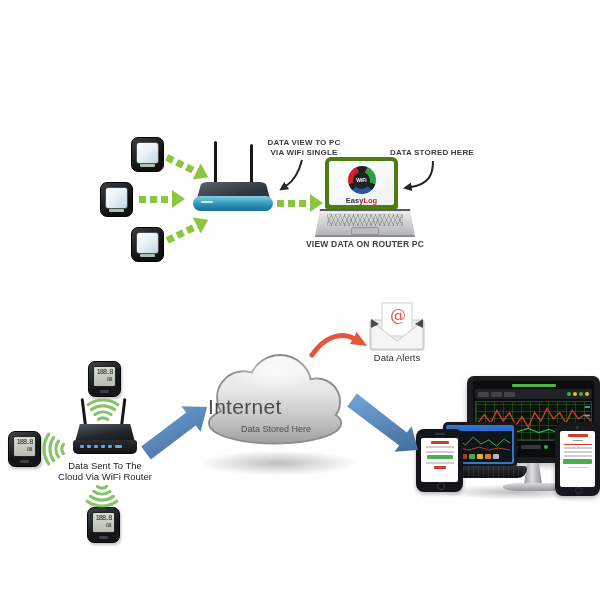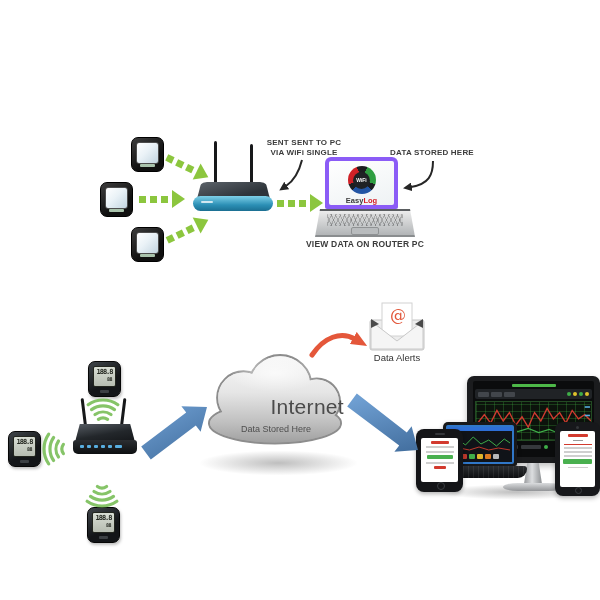--- a/index.html
+++ b/index.html
@@ -3,21 +3,21 @@
 <meta charset="utf-8">
 <style>
   html,body{margin:0;padding:0;background:#fff;}
   #stage{position:relative;width:600px;height:600px;background:#fff;overflow:hidden;
          font-family:"Liberation Sans",sans-serif;}
   .abs{position:absolute;}
 
   
   .lbl-bold{font-size:8px;font-weight:bold;color:#3c3c3c;letter-spacing:.2px;text-align:center;line-height:9.5px;}
   .lbl-reg{font-size:9.5px;color:#1f1f1f;text-align:center;line-height:11px;}
-  .internet{font-size:21px;color:#4b4b4b;text-align:right;letter-spacing:.3px;}
+  .internet{font-size:21px;color:#4b4b4b;text-align:left;letter-spacing:.3px;}
   .cloud-sub{font-size:9px;color:#4f4f4f;text-align:center;}
 
   
   .sensor-top{width:31px;height:33px;background:linear-gradient(145deg,#3e3e3e,#101010 65%);
               border:1px solid #000;border-radius:7px;}
   .sensor-top .scr{position:absolute;left:4px;top:4px;right:4px;height:20px;
               background:linear-gradient(135deg,#ffffff 0%,#eaf2f7 45%,#c3d5e0 100%);
               border-radius:3px;border:1px solid #4d4d4d;}
   .sensor-top .strip{position:absolute;left:8px;bottom:4px;width:15px;height:3px;background:#a9c3ac;border-radius:1px;}
 
@@ -27,21 +27,21 @@
   .ghead{width:0;height:0;border-left:13px solid #8cc63e;border-top:9px solid transparent;border-bottom:9px solid transparent;}
 
   
   .antA{background:#17181a;border-radius:2px;}
   .router-top-slab{background:linear-gradient(165deg,#5d646b,#2e343a 70%);
       clip-path:polygon(6% 0,94% 0,100% 100%,0 100%);border-radius:10px 10px 2px 2px;}
   .router-top-base{background:linear-gradient(180deg,#7ed0e8,#2b8fb5 60%,#1b6f92);border-radius:8px;}
   .router-top-base .dots{position:absolute;left:8px;top:5px;width:12px;height:2px;background:rgba(255,255,255,.75);border-radius:1px;}
 
   
-  .lapA-frame{background:#8b5cf6;border-radius:6px 6px 2px 2px;}
+  .lapA-frame{background:#4d7c0f;border-radius:6px 6px 2px 2px;}
   .lapA-screen{position:absolute;left:4px;top:4px;right:4px;bottom:4px;
       background:linear-gradient(160deg,#ffffff,#eef2f4);border-radius:2px;overflow:hidden;}
   .ring{position:absolute;left:50%;top:5px;width:28px;height:28px;margin-left:-14px;border-radius:50%;
       background:conic-gradient(#1c1e20 0 6%,#2f9e41 6% 30%,#1c1e20 30% 38%,#2355a4 38% 62%,#1c1e20 62% 70%,#cf2127 70% 94%,#1c1e20 94% 100%);}
   .ring .core{position:absolute;left:50%;top:50%;width:17px;height:17px;margin:-8.5px 0 0 -8.5px;border-radius:50%;
       background:#202225;color:#fff;font-size:5px;font-weight:bold;text-align:center;line-height:17px;}
   .brand{position:absolute;left:0;right:0;top:35px;text-align:center;font-size:7.5px;font-weight:bold;}
   .brand .b1{color:#3a3a3a;} .brand .b2{color:#d51f26;}
   .lapA-body{background:linear-gradient(#ececec,#b2b5b7);clip-path:polygon(5% 0,95% 0,100% 100%,0 100%);
       border-top:2px solid #5a5d60;border-bottom:2px solid #8a8d8f;}
@@ -49,21 +49,21 @@
       background:repeating-linear-gradient(115deg,rgba(60,60,60,.28) 0 1px,transparent 1px 4px),
                  repeating-linear-gradient(65deg,rgba(60,60,60,.28) 0 1px,transparent 1px 4px),
                  linear-gradient(#dadada,#c2c5c7);}
   .padA{margin:1px auto 0;width:26px;height:6px;background:#b9bcbe;border:1px solid #8f9294;border-radius:2px;}
 
   
   .sensor-lcd{width:31px;height:34px;background:linear-gradient(150deg,#40454a,#131518 60%);
       border:1px solid #060606;border-radius:7px;box-shadow:1px 2px 3px rgba(0,0,0,.25);}
   .sensor-lcd .lcd{position:absolute;left:4px;top:4px;right:4px;height:19px;
       background:linear-gradient(180deg,#d9ded5,#b6bcb1);border:1px solid #23261f;border-radius:2px;
-      font-family:"DejaVu Sans Mono",monospace;font-weight:bold;color:#22261f;text-align:center;}
+      font-family:"DejaVu Sans Mono",monospace;font-weight:normal;color:#22261f;text-align:center;}
   .lcd .main{display:block;font-size:7px;line-height:10px;letter-spacing:-1px;}
   .lcd .sub{display:block;font-size:5px;line-height:5px;text-align:right;padding-right:3px;letter-spacing:-.5px;}
   .sensor-lcd .btn{position:absolute;left:50%;bottom:3px;width:9px;height:3px;margin-left:-4.5px;background:#3c4044;border-radius:1px;}
 
   
   .routerB-top{background:linear-gradient(170deg,#565c63,#23272b 55%,#15171a);
       clip-path:polygon(8% 0,92% 0,100% 100%,0 100%);border-radius:3px;}
   .routerB-front{background:linear-gradient(#2b2e32,#0d0f11);border-radius:3px 3px 5px 5px;}
   .ledrow{position:absolute;left:7px;top:5px;display:flex;gap:3px;}
   .led{width:4px;height:3px;background:#58aee0;border-radius:1px;}
@@ -159,21 +159,21 @@
   </div>
 
   <div class="abs antA" style="left:214px;top:141px;width:3px;height:46px;"></div>
   <div class="abs antA" style="left:250px;top:144px;width:3px;height:43px;"></div>
   <div class="abs router-top-slab" style="left:197px;top:182px;width:73px;height:17px;"></div>
   <div class="abs router-top-base" style="left:193px;top:196px;width:80px;height:15px;">
     <div class="dots"></div>
   </div>
 
   <div class="abs lbl-bold" style="left:245px;top:138px;width:118px;">
-    <div>SENT SENT TO PC</div>
+    <div>DATA VIEW TO PC</div>
       <div>VIA WiFi SINGLE</div>
   </div>
   <div class="abs lbl-bold" style="left:386px;top:148px;width:92px;">DATA STORED HERE</div>
   <div class="abs lbl-bold" style="left:300px;top:240px;width:130px;font-size:8.5px;">VIEW DATA ON ROUTER PC</div>
 
   <div class="abs lapA-frame" style="left:325px;top:157px;width:73px;height:52px;">
     <div class="lapA-screen">
       <div class="ring">
         <div class="core">WiFi</div>
       </div>
@@ -216,20 +216,24 @@
         <div class="led"></div>
           <div class="led"></div>
           <div class="led"></div>
           <div class="led"></div>
           <div class="led"></div>
           <div class="led" style="width:7px;"></div>
       </div>
     </div>
   </div>
 
+  <div class="abs lbl-reg" style="left:40px;top:460px;width:130px;">
+    <div>Data Sent To The</div>
+      <div>Cloud Via WiFi Router</div>
+  </div>
 
   <svg id="cloud-svg" class="abs" style="left:198px;top:347px;" width="154" height="100" viewBox="0 0 300 197">
     <defs>
       <linearGradient id="cloudg" gradientUnits="userSpaceOnUse" x1="0" y1="0" x2="0" y2="197">
         <stop offset="0" stop-color="#fcfcfc"></stop>
           <stop offset=".45" stop-color="#e6e6e6"></stop>
         <stop offset=".75" stop-color="#c0c0c0"></stop>
           <stop offset="1" stop-color="#9a9a9a"></stop>
       </linearGradient>
       <radialGradient id="cloudhl" cx=".5" cy=".45" r=".55">

